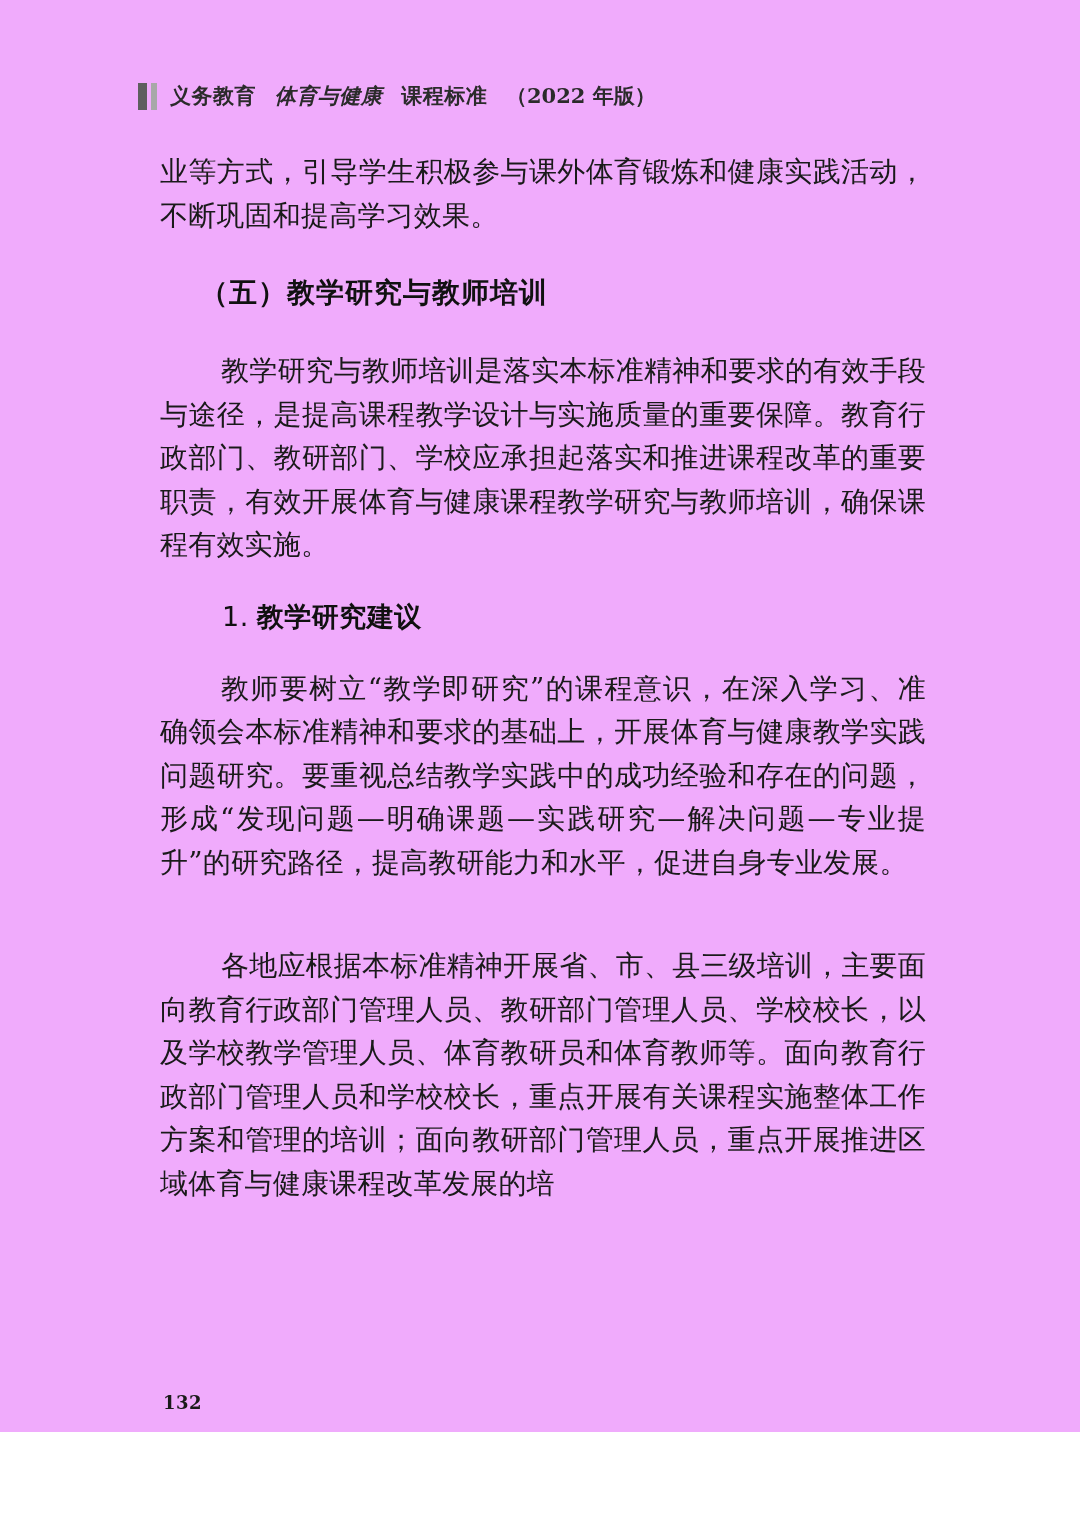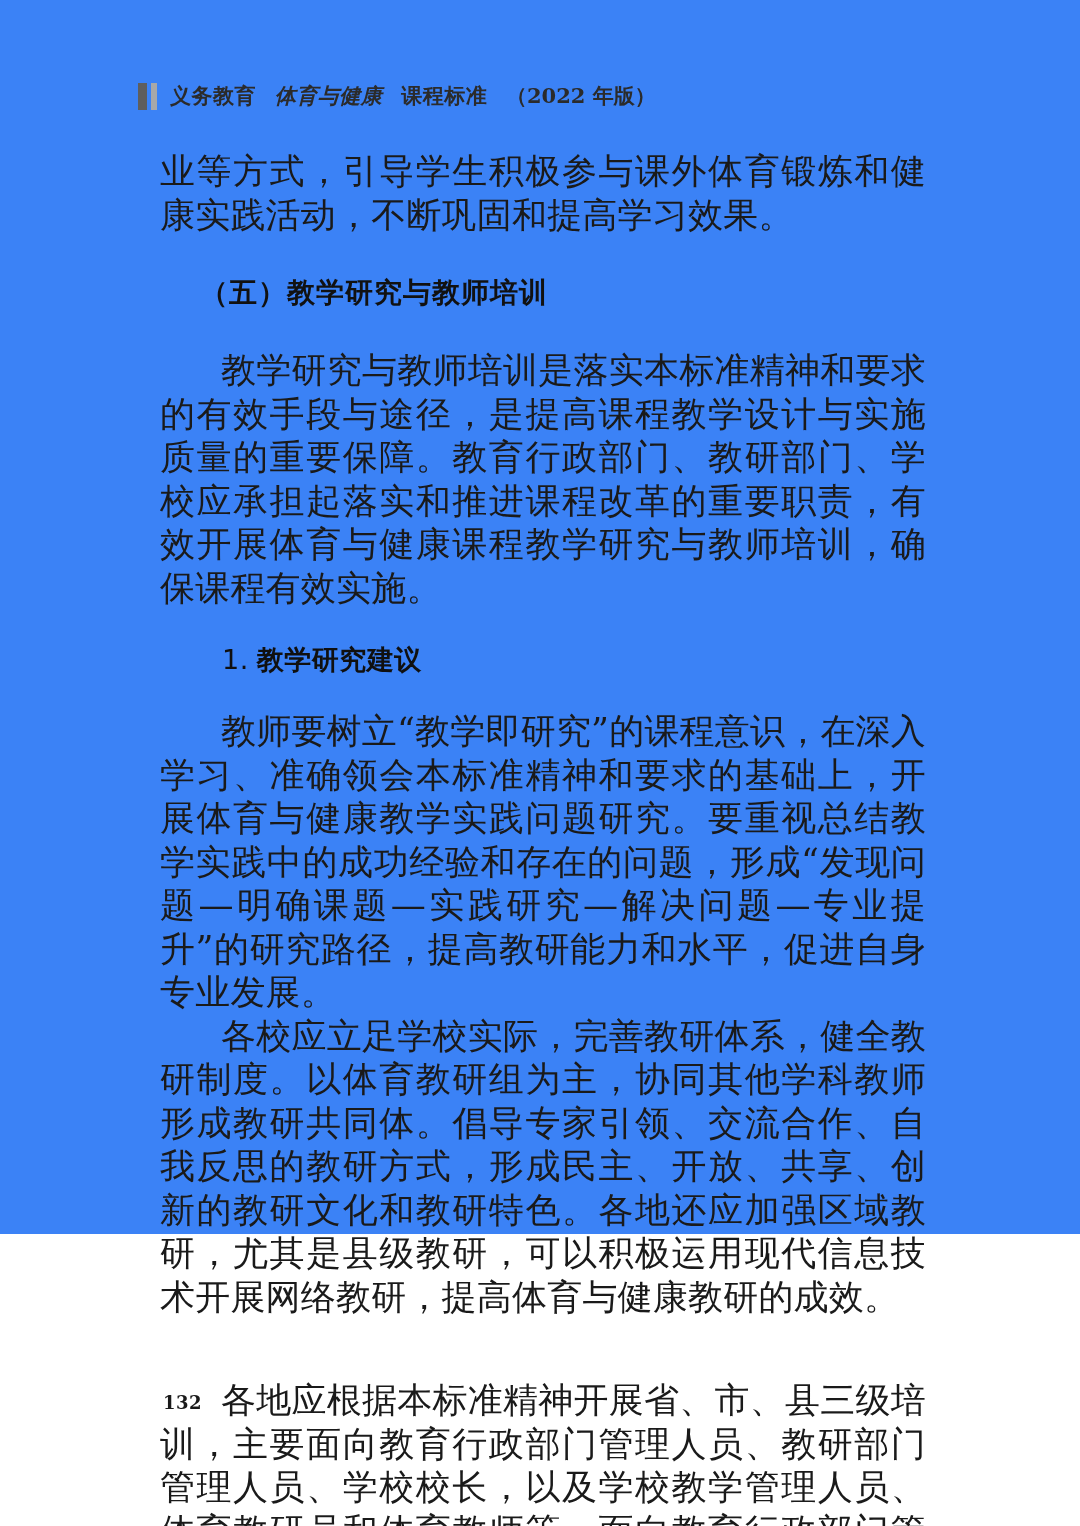--- a/index.html
+++ b/index.html
@@ -13,22 +13,22 @@
     position: relative;
     font-family: "DejaVu Serif", "Liberation Serif", serif;
     color: #1b1b1b;
     overflow: hidden;
   }
 
   .page {
     position: absolute;
     left: 0; top: 0;
     width: 1080px;
-    height: 1234px;
-    background: #3b82f6;
+    height: 1432px;
+    background: #f0abfc;
   }
 
   
   .header {
     position: absolute;
     left: 138px;
     top: 82px;
     display: flex;
     align-items: center;
     white-space: nowrap;
@@ -63,21 +63,21 @@
   
   .body-col {
     position: absolute;
     left: 160px;
     top: 150px;
     width: 766px;
   }
 
   p.para {
     margin: 0;
-    font-size: 35px;
+    font-size: 28px;
     line-height: 43.5px;
     text-align: justify;
     text-justify: inter-character;
     letter-spacing: 0.2px;
     text-indent: 0;
     color: #1a1a1a;
     font-weight: 500;
   }
   p.para.indent { text-indent: 61px; }
   p.para + p.para { margin-top: 0px; }
@@ -158,21 +158,20 @@
 
     <div class="gap-md"></div>
 
     <h3 class="sub-title">
       <span class="num">1.</span><span>教学研究建议</span>
     </h3>
 
     <div class="gap-md"></div>
 
     <p class="para indent">教师要树立“教学即研究”的课程意识，在深入学习、准确领会本标准精神和要求的基础上，开展体育与健康教学实践问题研究。要重视总结教学实践中的成功经验和存在的问题，形成“发现问题—明确课题—实践研究—解决问题—专业提升”的研究路径，提高教研能力和水平，促进自身专业发展。</p>
-    <p class="para indent">各校应立足学校实际，完善教研体系，健全教研制度。以体育教研组为主，协同其他学科教师形成教研共同体。倡导专家引领、交流合作、自我反思的教研方式，形成民主、开放、共享、创新的教研文化和教研特色。各地还应加强区域教研，尤其是县级教研，可以积极运用现代信息技术开展网络教研，提高体育与健康教研的成效。</p>
 
     <div class="gap-md"></div>
 
 
     <div class="gap-md"></div>
 
     <p class="para indent">各地应根据本标准精神开展省、市、县三级培训，主要面向教育行政部门管理人员、教研部门管理人员、学校校长，以及学校教学管理人员、体育教研员和体育教师等。面向教育行政部门管理人员和学校校长，重点开展有关课程实施整体工作方案和管理的培训；面向教研部门管理人员，重点开展推进区域体育与健康课程改革发展的培</p>
 
   </div>
 

